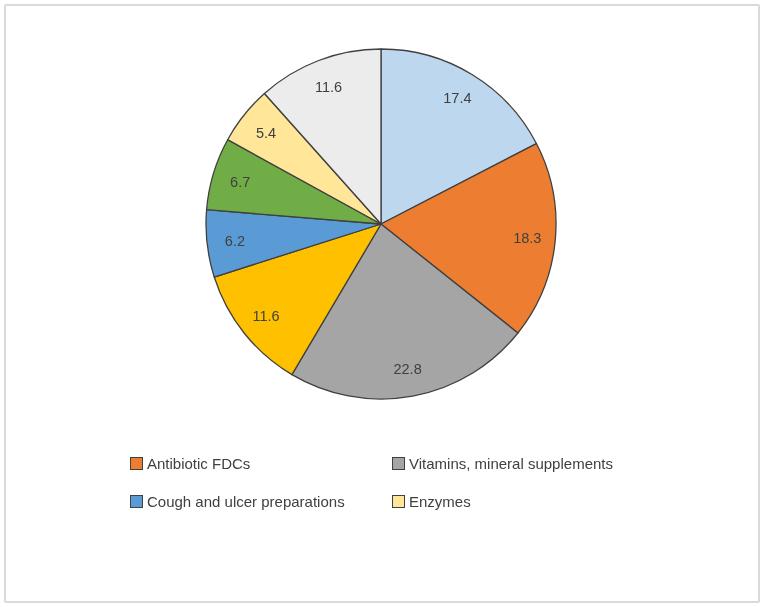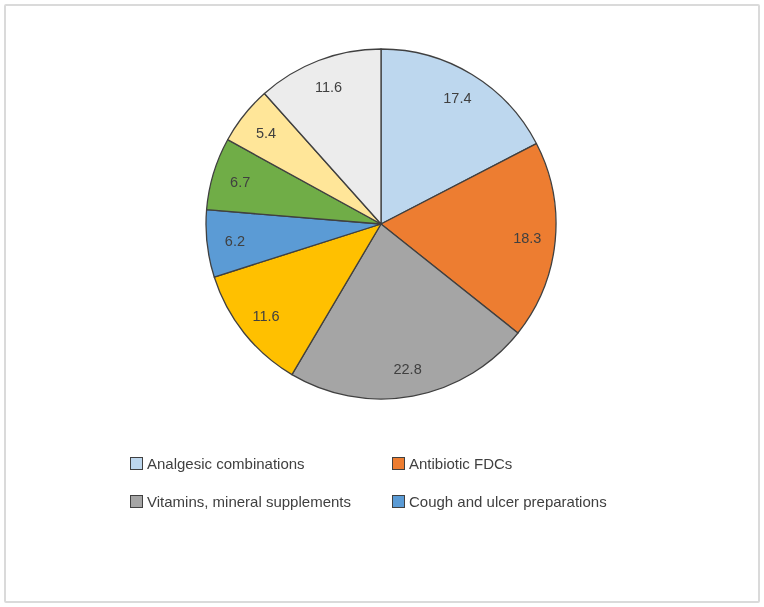--- a/index.html
+++ b/index.html
@@ -80,28 +80,28 @@
     <path d="M 381 224 L 206.58 209.72 A 175 175 0 0 1 227.65 139.69 Z" fill="#70AD47" stroke="#404040" stroke-width="1.3" stroke-linejoin="round"></path>
     <text x="240.2" y="181.7" text-anchor="middle" dominant-baseline="central" class="slice-label">6.7</text>
     <path d="M 381 224 L 227.65 139.69 A 175 175 0 0 1 264.45 93.46 Z" fill="#FFE699" stroke="#404040" stroke-width="1.3" stroke-linejoin="round"></path>
     <text x="266.0" y="132.5" text-anchor="middle" dominant-baseline="central" class="slice-label">5.4</text>
     <path d="M 381 224 L 264.45 93.46 A 175 175 0 0 1 381.00 49.00 Z" fill="#ECECEC" stroke="#404040" stroke-width="1.3" stroke-linejoin="round"></path>
     <text x="328.6" y="86.7" text-anchor="middle" dominant-baseline="central" class="slice-label">11.6</text>
   </svg>
 
 <div class="legend">
     <div class="legend-item">
-      <span class="swatch" style="background: rgb(189, 215, 238);"></span>
-      <span class="legend-label">Analgesic combinations</span>
-    </div>
-    <div class="legend-item">
       <span class="swatch" style="background: rgb(237, 125, 49);"></span>
       <span class="legend-label">Antibiotic FDCs</span>
     </div>
     <div class="legend-item">
       <span class="swatch" style="background: rgb(165, 165, 165);"></span>
       <span class="legend-label">Vitamins, mineral supplements</span>
     </div>
     <div class="legend-item">
       <span class="swatch" style="background: rgb(91, 155, 213);"></span>
       <span class="legend-label">Cough and ulcer preparations</span>
     </div>
+    <div class="legend-item">
+      <span class="swatch" style="background: rgb(255, 230, 153);"></span>
+      <span class="legend-label">Enzymes</span>
+    </div>
   </div>
 
 </body></html>

